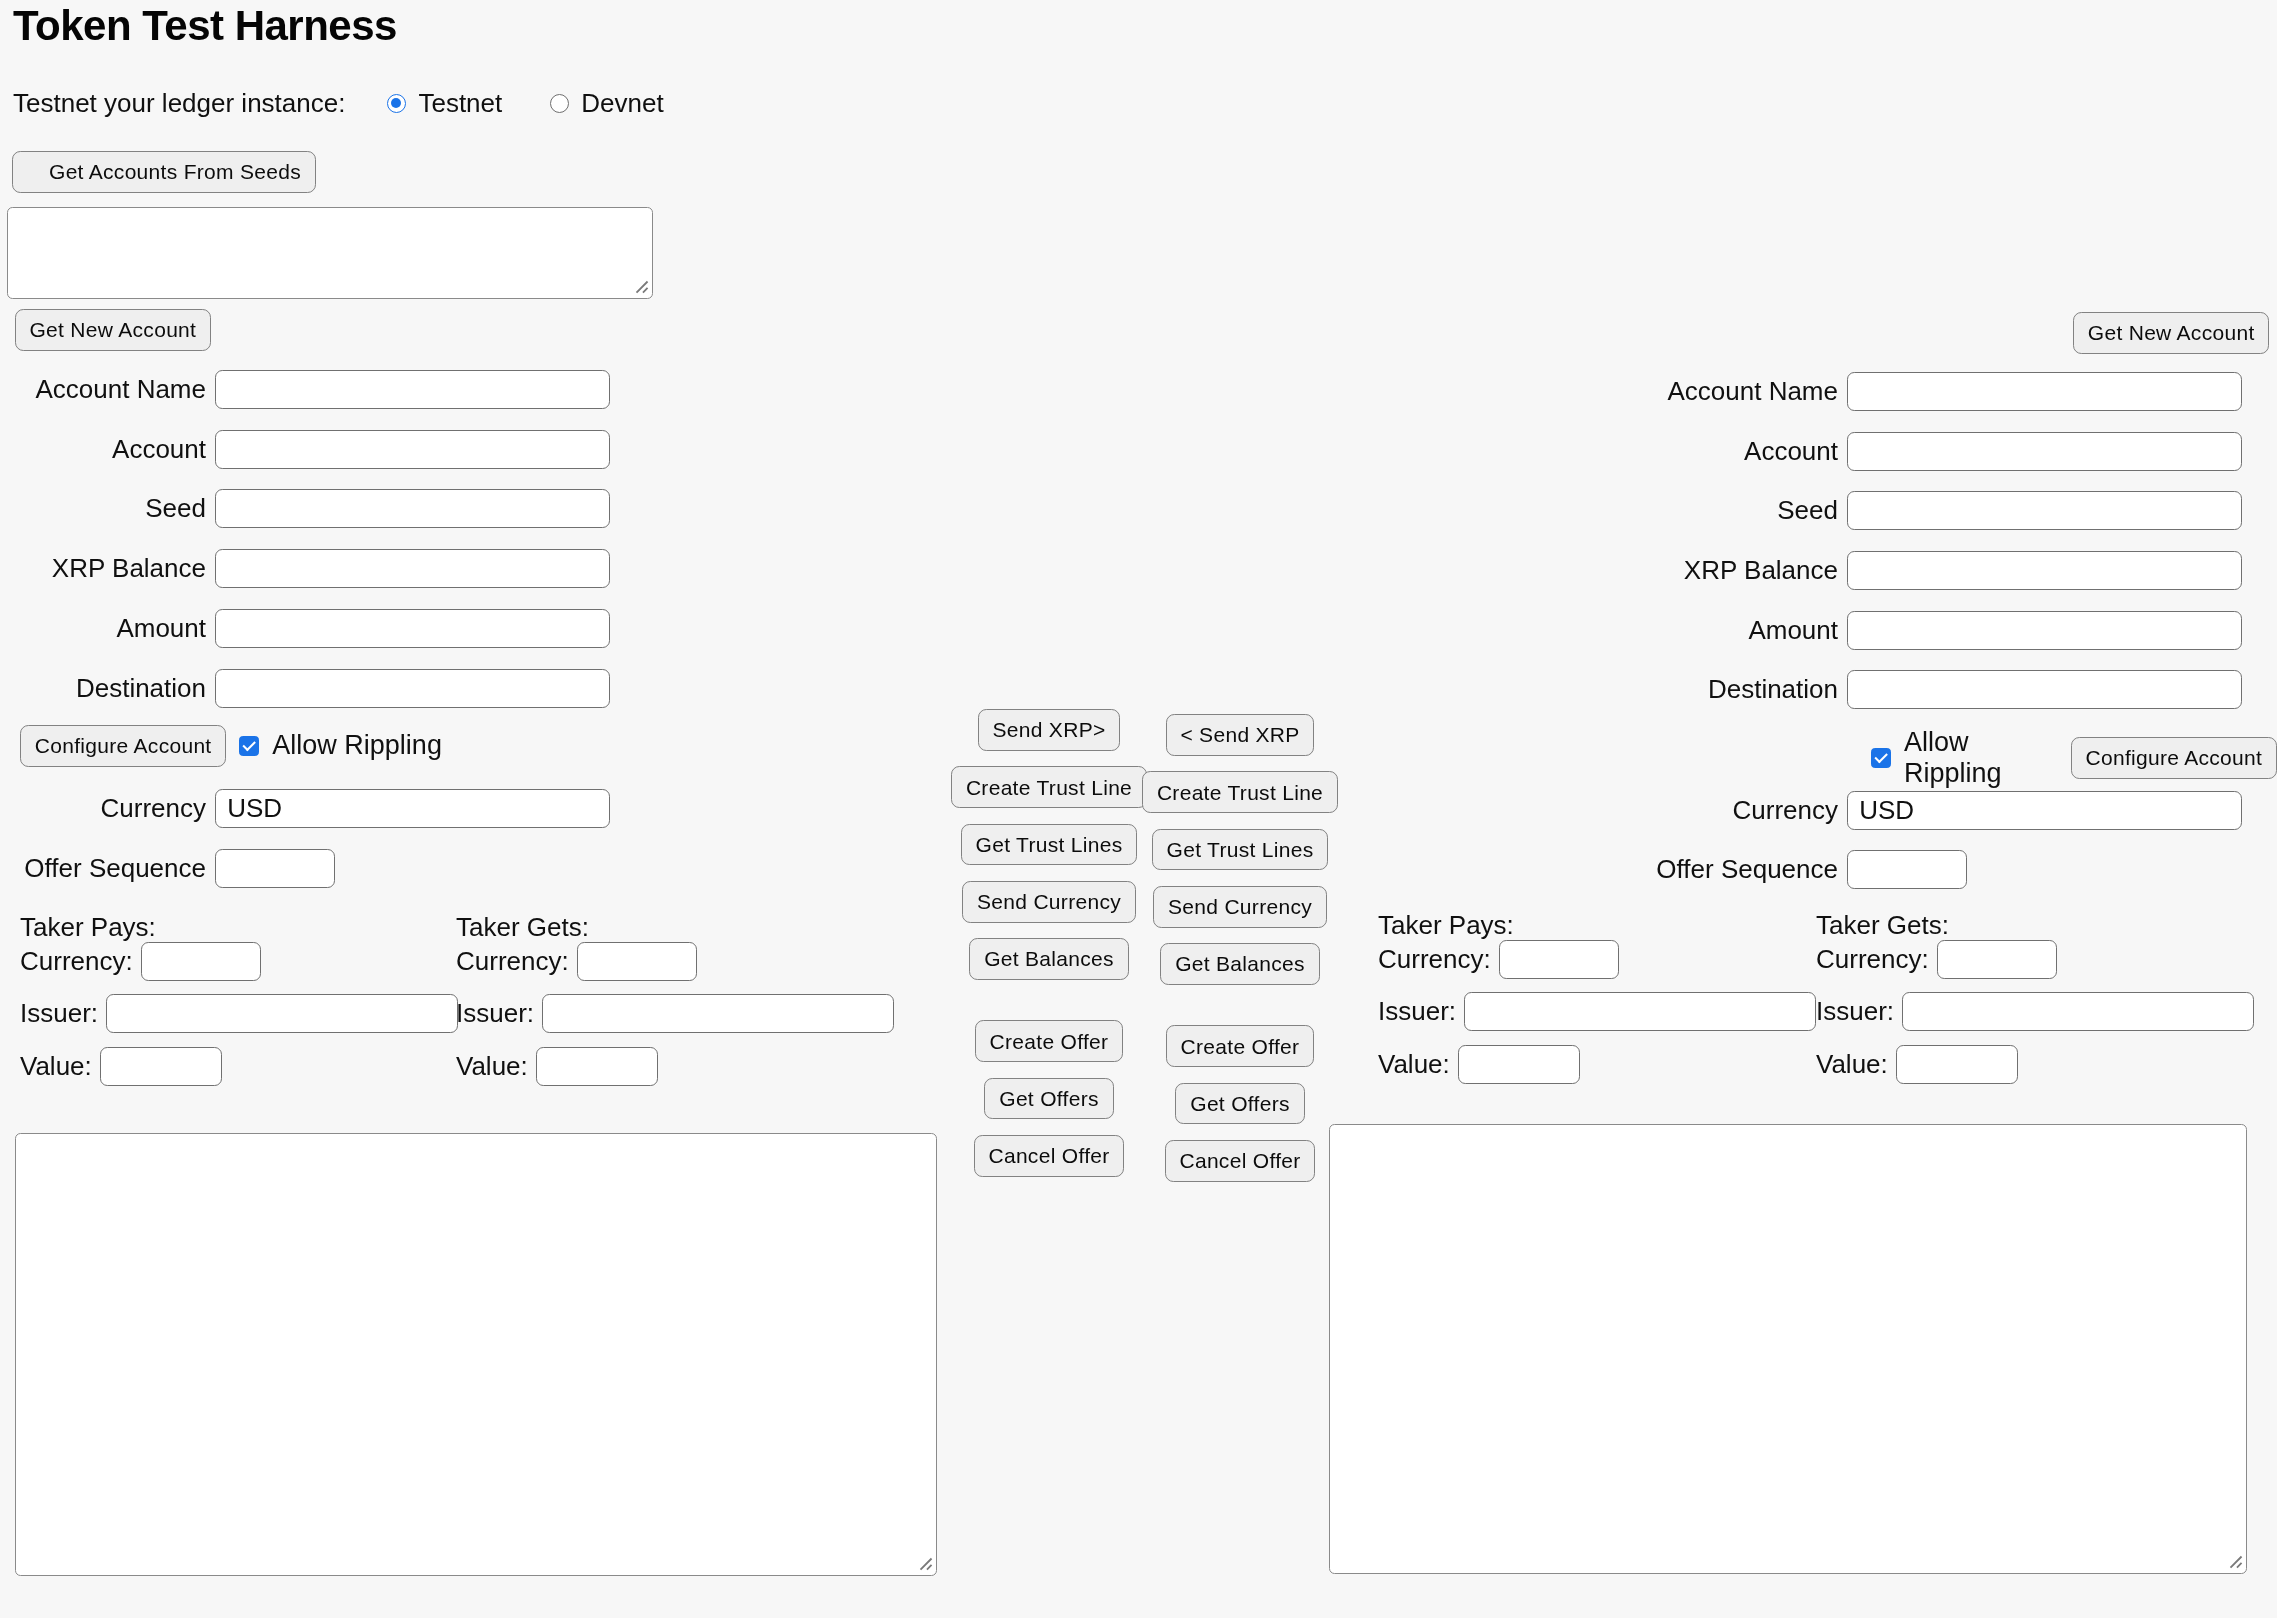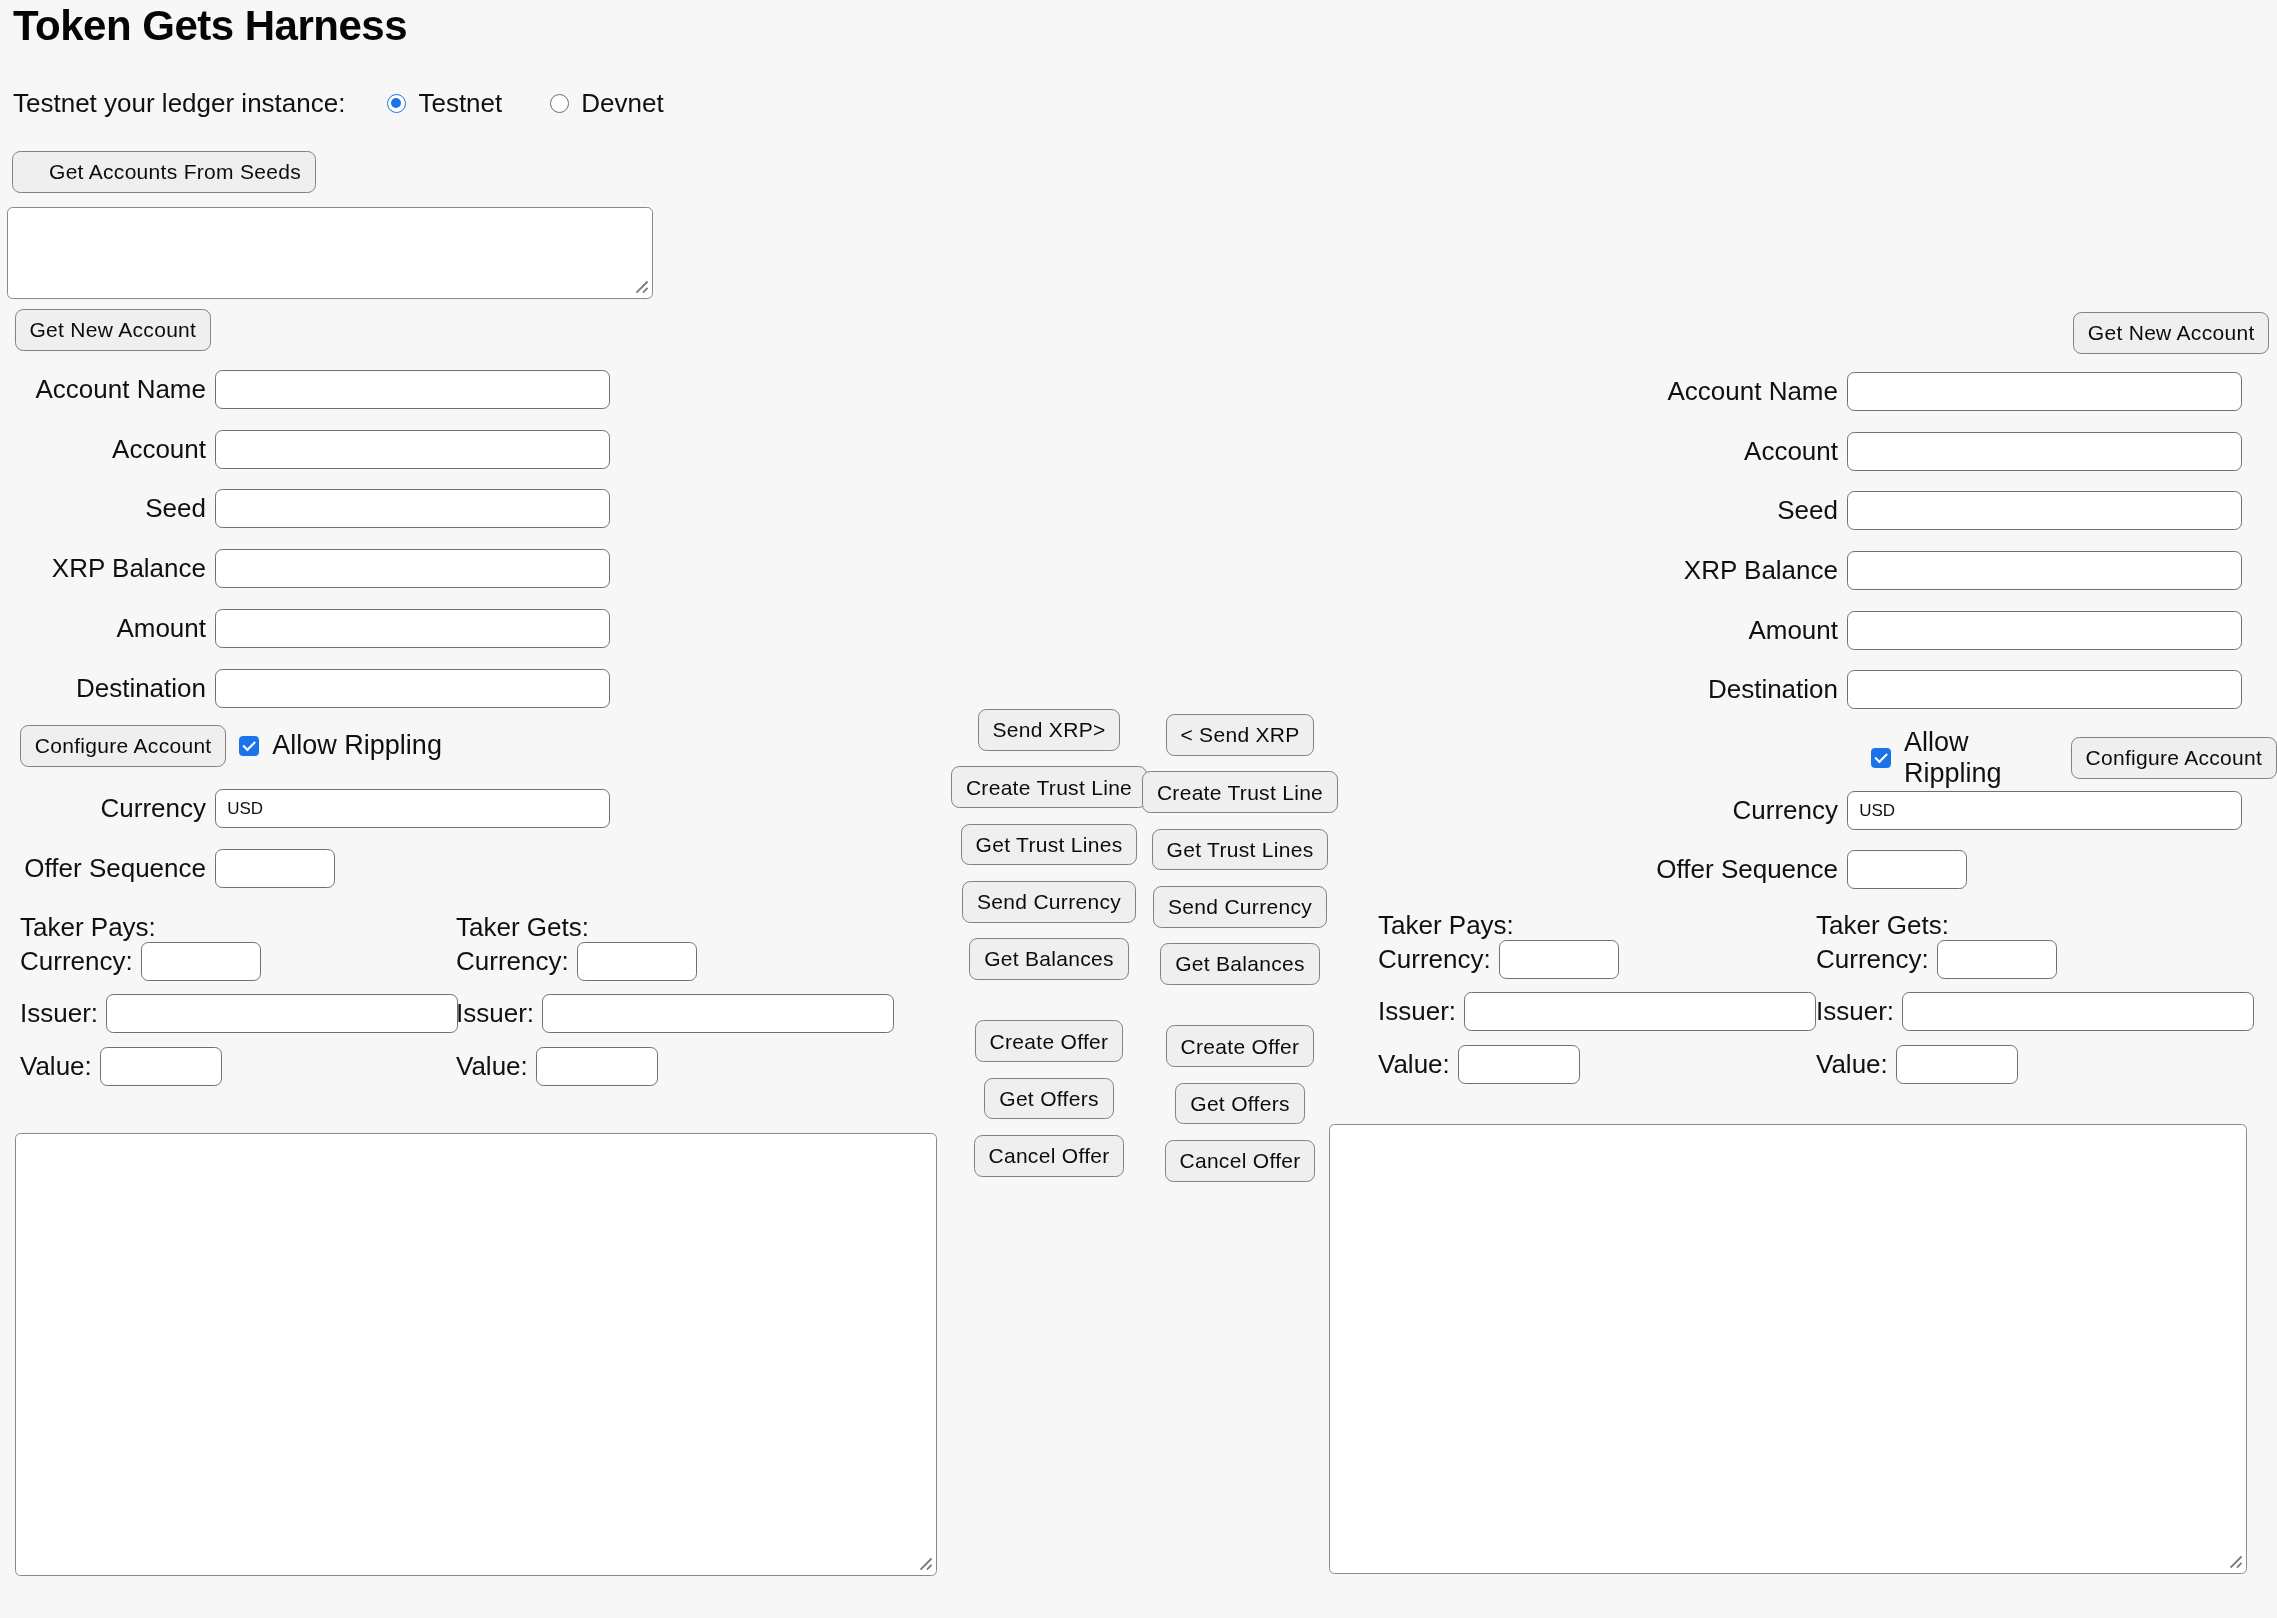--- a/index.html
+++ b/index.html
@@ -31,21 +31,21 @@
   }
 
   .btn {
     display:inline-block; background:#efefef; border:1.8px solid #828282; border-radius:8.3px;
     font-family:"Liberation Sans","DejaVu Sans",sans-serif; font-size:21px; letter-spacing:0.3px;
     color:#0c0c0c; padding:8.3px 13.8px; line-height:1.1; white-space:nowrap; cursor:pointer;
   }
 
   .inp {
     height:39px; background:#fff; border:1.8px solid #707070; border-radius:7.3px;
-    font-family:inherit; font-size:17px; color:#111; padding:0 11px; outline:none;
+    font-family:inherit; font-size:26px; color:#111; padding:0 11px; outline:none;
   }
 
   .frow { position:absolute; display:flex; align-items:center; }
   .frow.l { left:0; width:610px; }
   .frow.l .flabel { width:206px; text-align:right; margin-right:9.2px; flex:none; }
   .frow.r { left:1563px; width:680px; }
   .frow.r .flabel { width:275px; text-align:right; margin-right:9.2px; flex:none; }
   .frow .inp { width:395px; flex:none; }
   .frow .inp.small { width:120px; }
 
@@ -79,21 +79,21 @@
   .ta-wrap { position:absolute; }
   .ta {
     width:100%; height:100%; background:#fff; border:1.8px solid #8a8a8a; border-radius:5.5px;
     resize:none; outline:none; font-family:inherit; font-size:24px; color:#111; padding:7.3px 11px;
   }
   .grip { position:absolute; right:3.7px; bottom:4.6px; pointer-events:none; }
 </style>
 </head>
 <body style="background: rgb(247, 247, 247);">
 
-<h1 class="title">Token Gets Harness</h1>
+<h1 class="title">Token Test Harness</h1>
 
 <div class="ledger-row">
   <span class="lab">Testnet your ledger instance:</span>
   <span class="radio-wrap">
     <span class="radio checked"></span>
     <span>Testnet</span>
   </span>
   <span class="radio-wrap">
     <span class="radio"></span>
     <span>Devnet</span>

